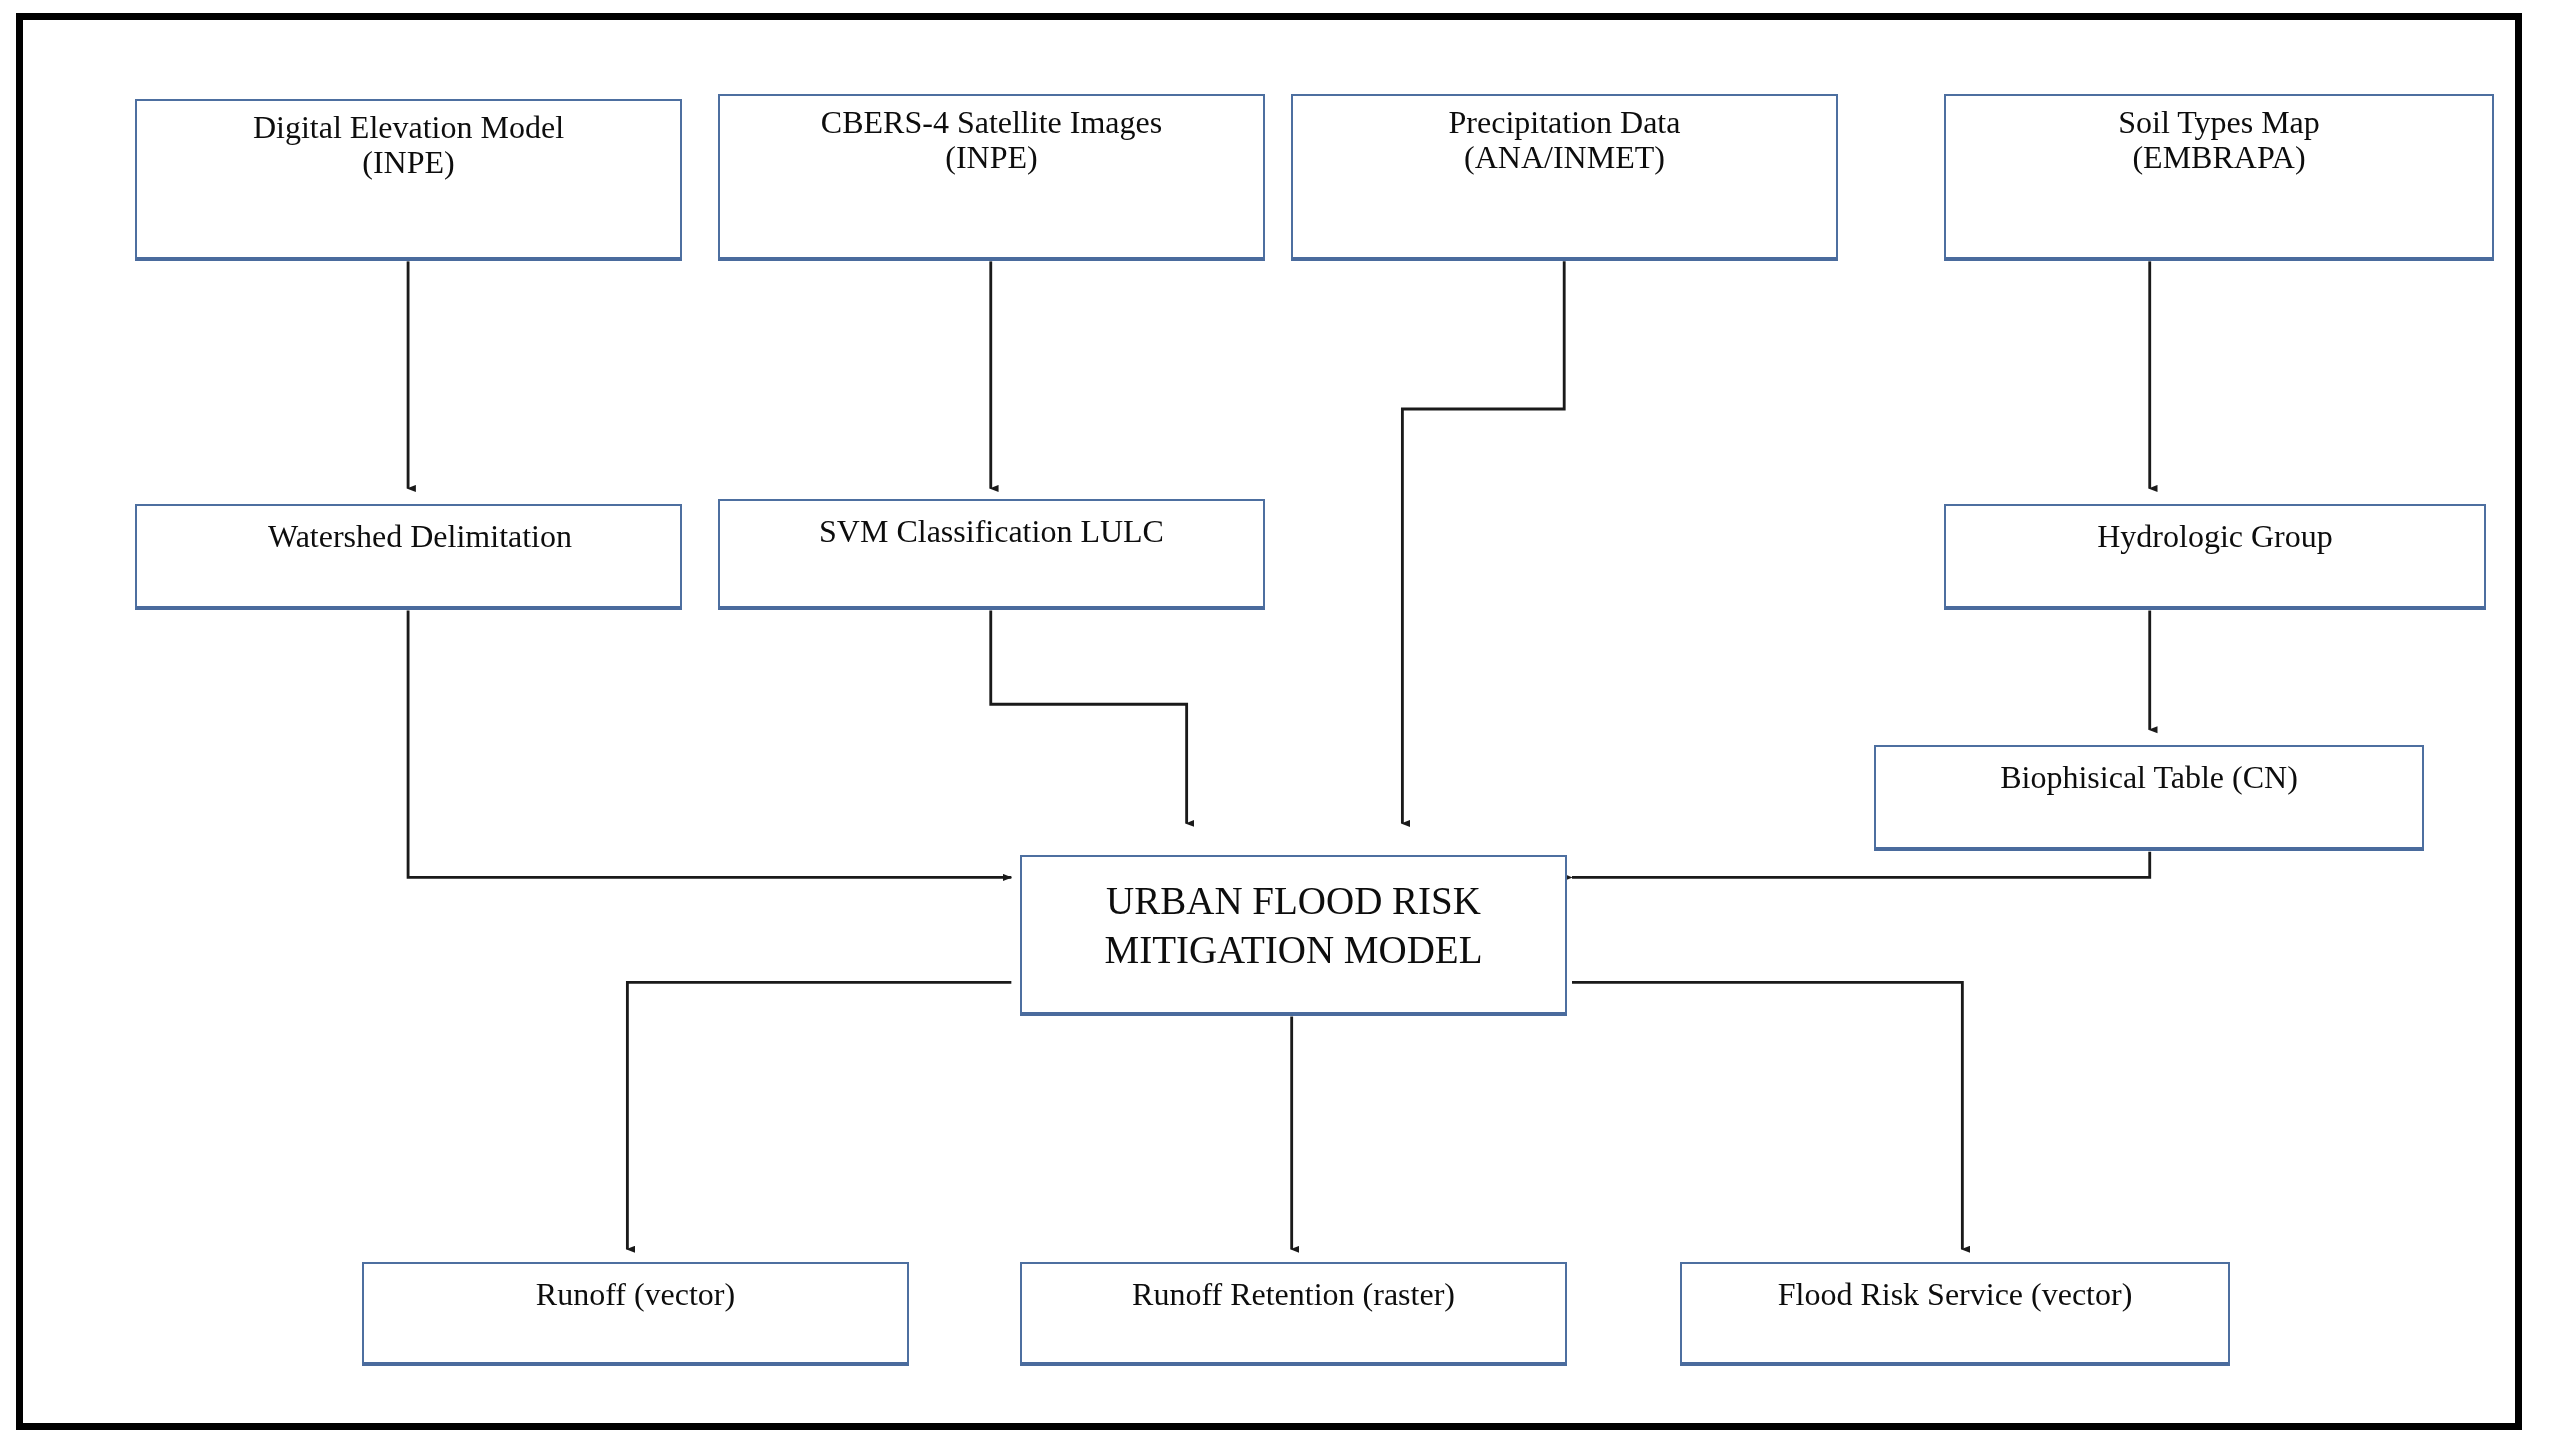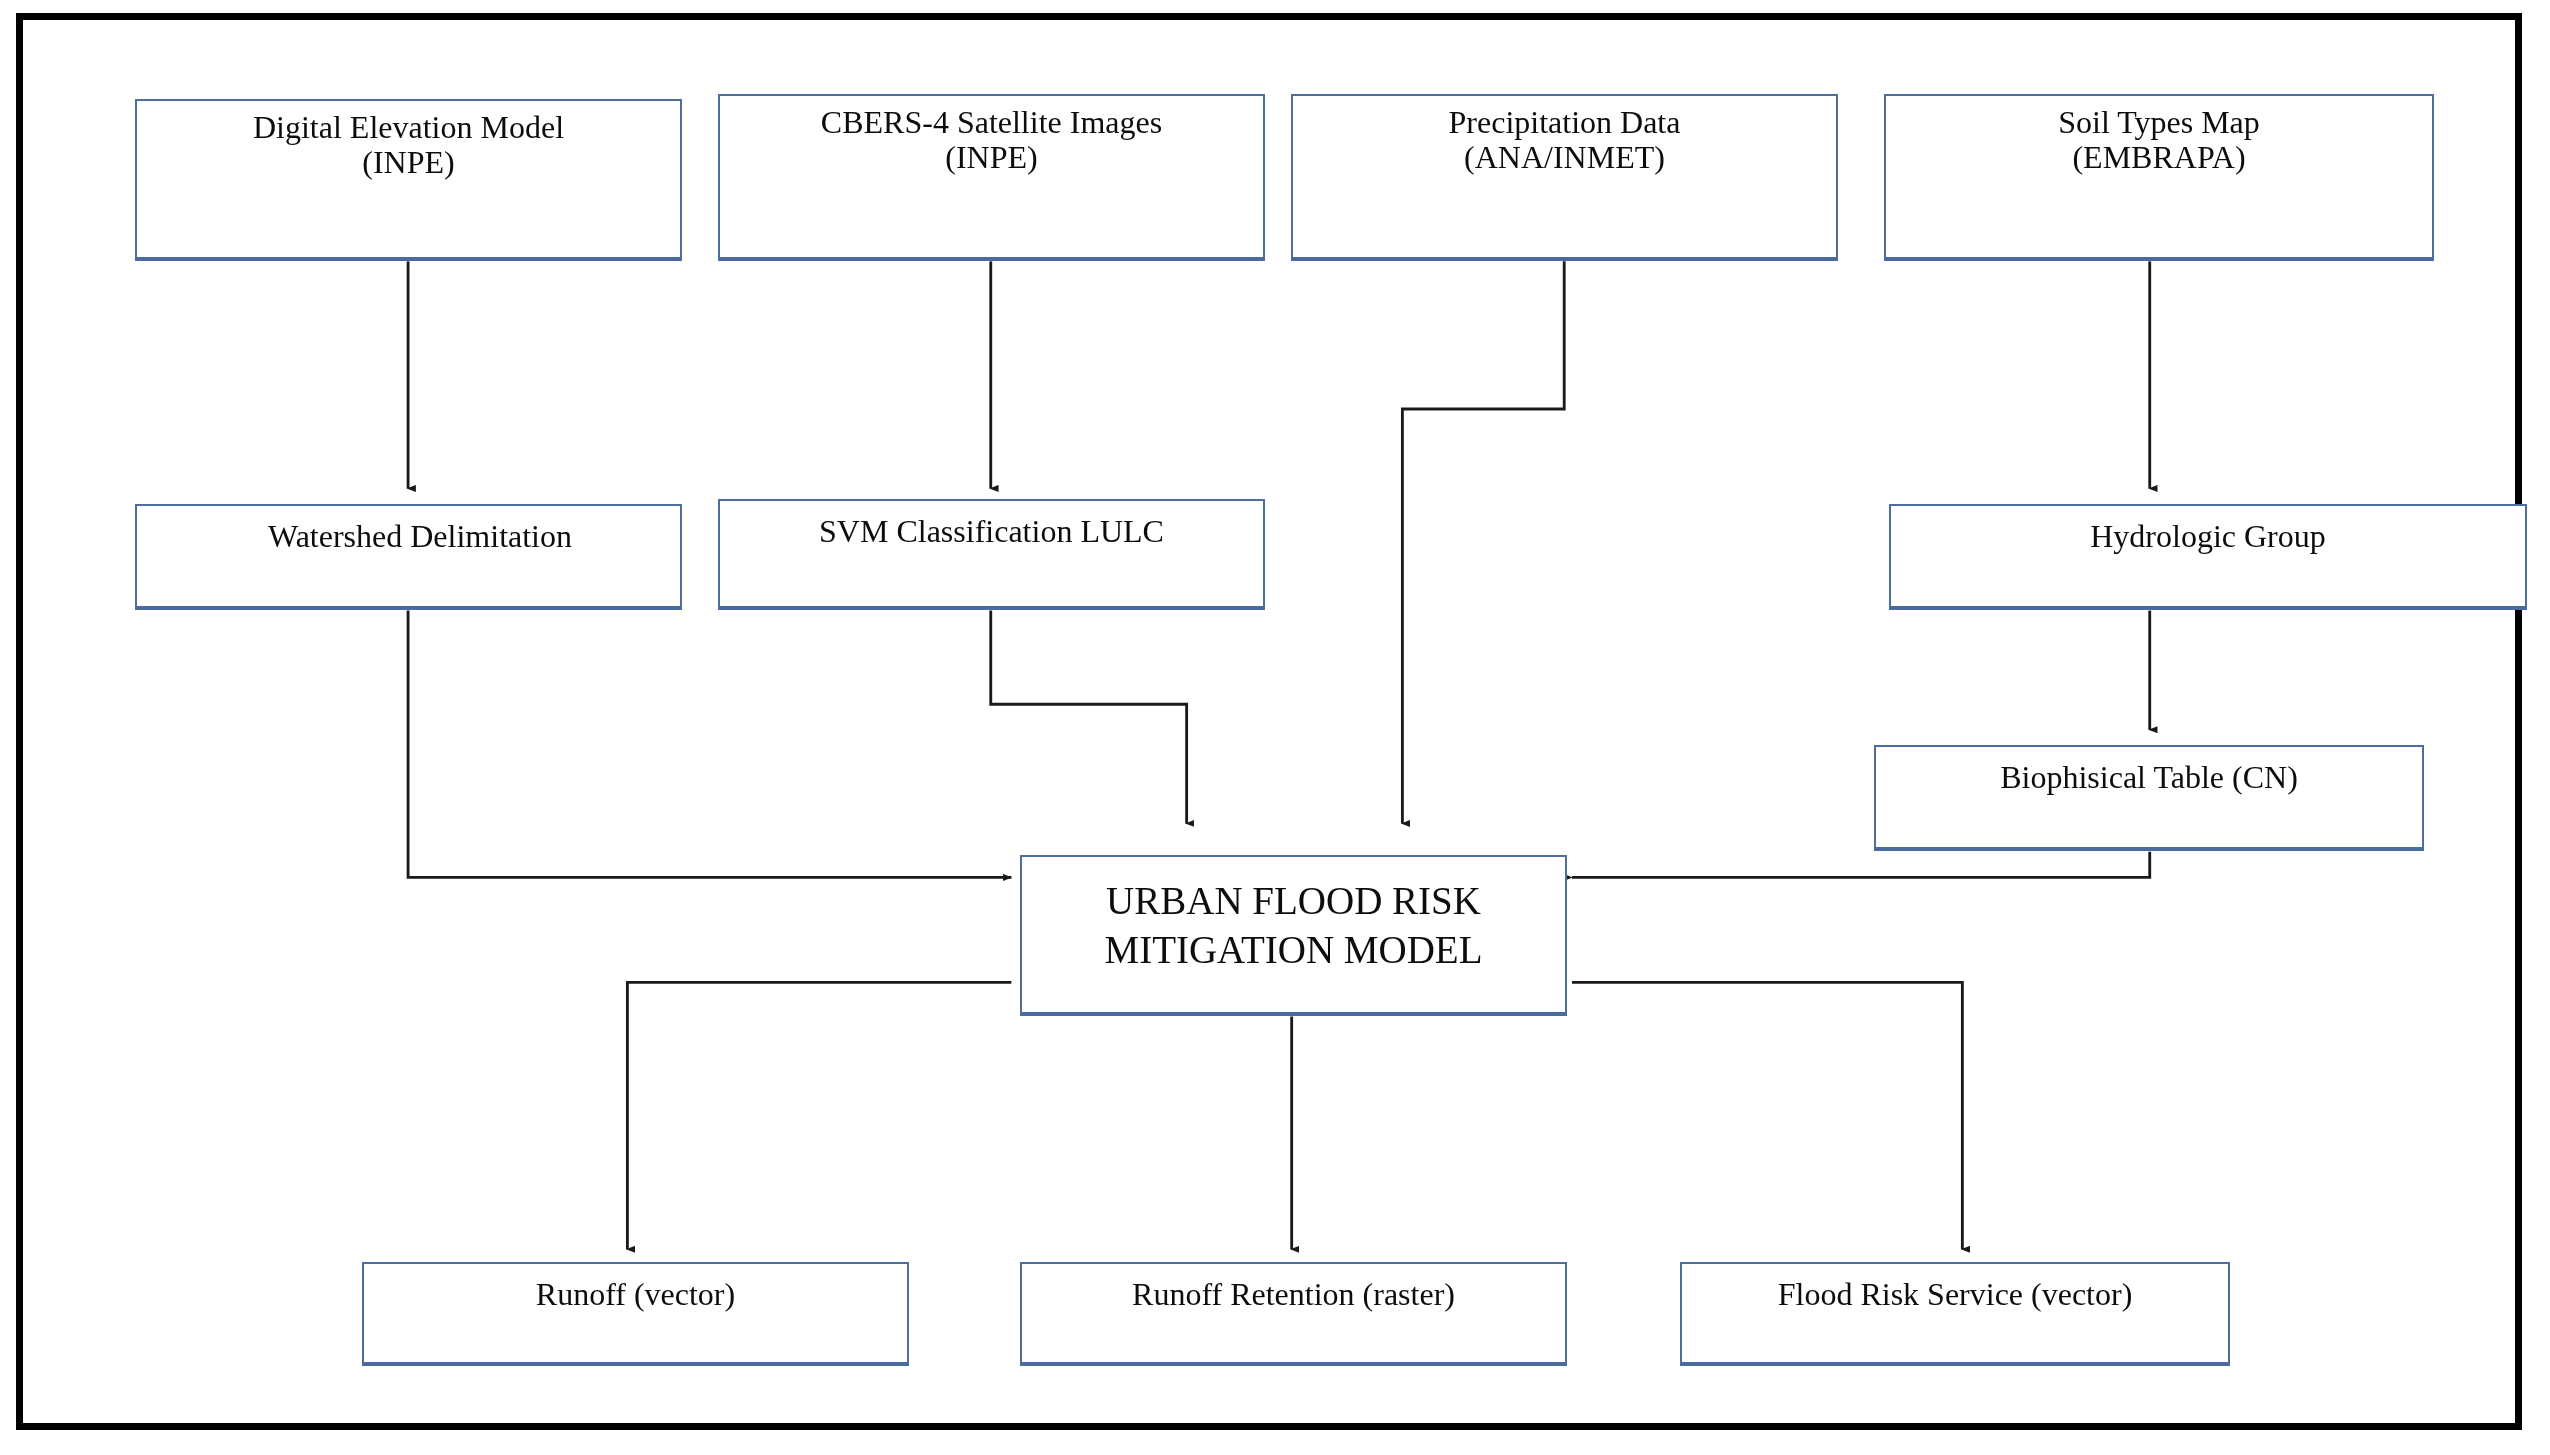--- a/index.html
+++ b/index.html
@@ -130,34 +130,34 @@
     <div class="node two-line" style="left:718px; top:94px; width:547px; height:167px;">
       <span class="label">CBERS-4 Satellite Images
 (INPE)</span>
     </div>
 
     <div class="node two-line" style="left:1291px; top:94px; width:547px; height:167px;">
       <span class="label">Precipitation Data
 (ANA/INMET)</span>
     </div>
 
-    <div class="node two-line" style="left:1884px; top:94px; width:550px; height:167px;text-align:center;">
+    <div class="node two-line" style="left:1944px; top:94px; width:550px; height:167px;text-align:center;">
       <span class="label">Soil Types Map
 (EMBRAPA)</span>
     </div>
 
     <div class="node single" style="left:135px; top:504px; width:547px; height:106px;padding-left:23px;">
       <span class="label">Watershed Delimitation</span>
     </div>
 
     <div class="node single" style="left:718px; top:499px; width:547px; height:111px;">
       <span class="label">SVM Classification LULC</span>
     </div>
 
-    <div class="node single" style="left:1889px; top:504px; width:638px; height:106px;">
+    <div class="node single" style="left:1944px; top:504px; width:542px; height:106px;">
       <span class="label">Hydrologic Group</span>
     </div>
 
     <div class="node model" style="left:1020px; top:855px; width:547px; height:161px;">
       <span class="label">URBAN FLOOD RISK
 MITIGATION MODEL</span>
     </div>
 
     <div class="node single" style="left:1874px; top:745px; width:550px; height:106px;">
       <span class="label">Biophisical Table (CN)</span>

